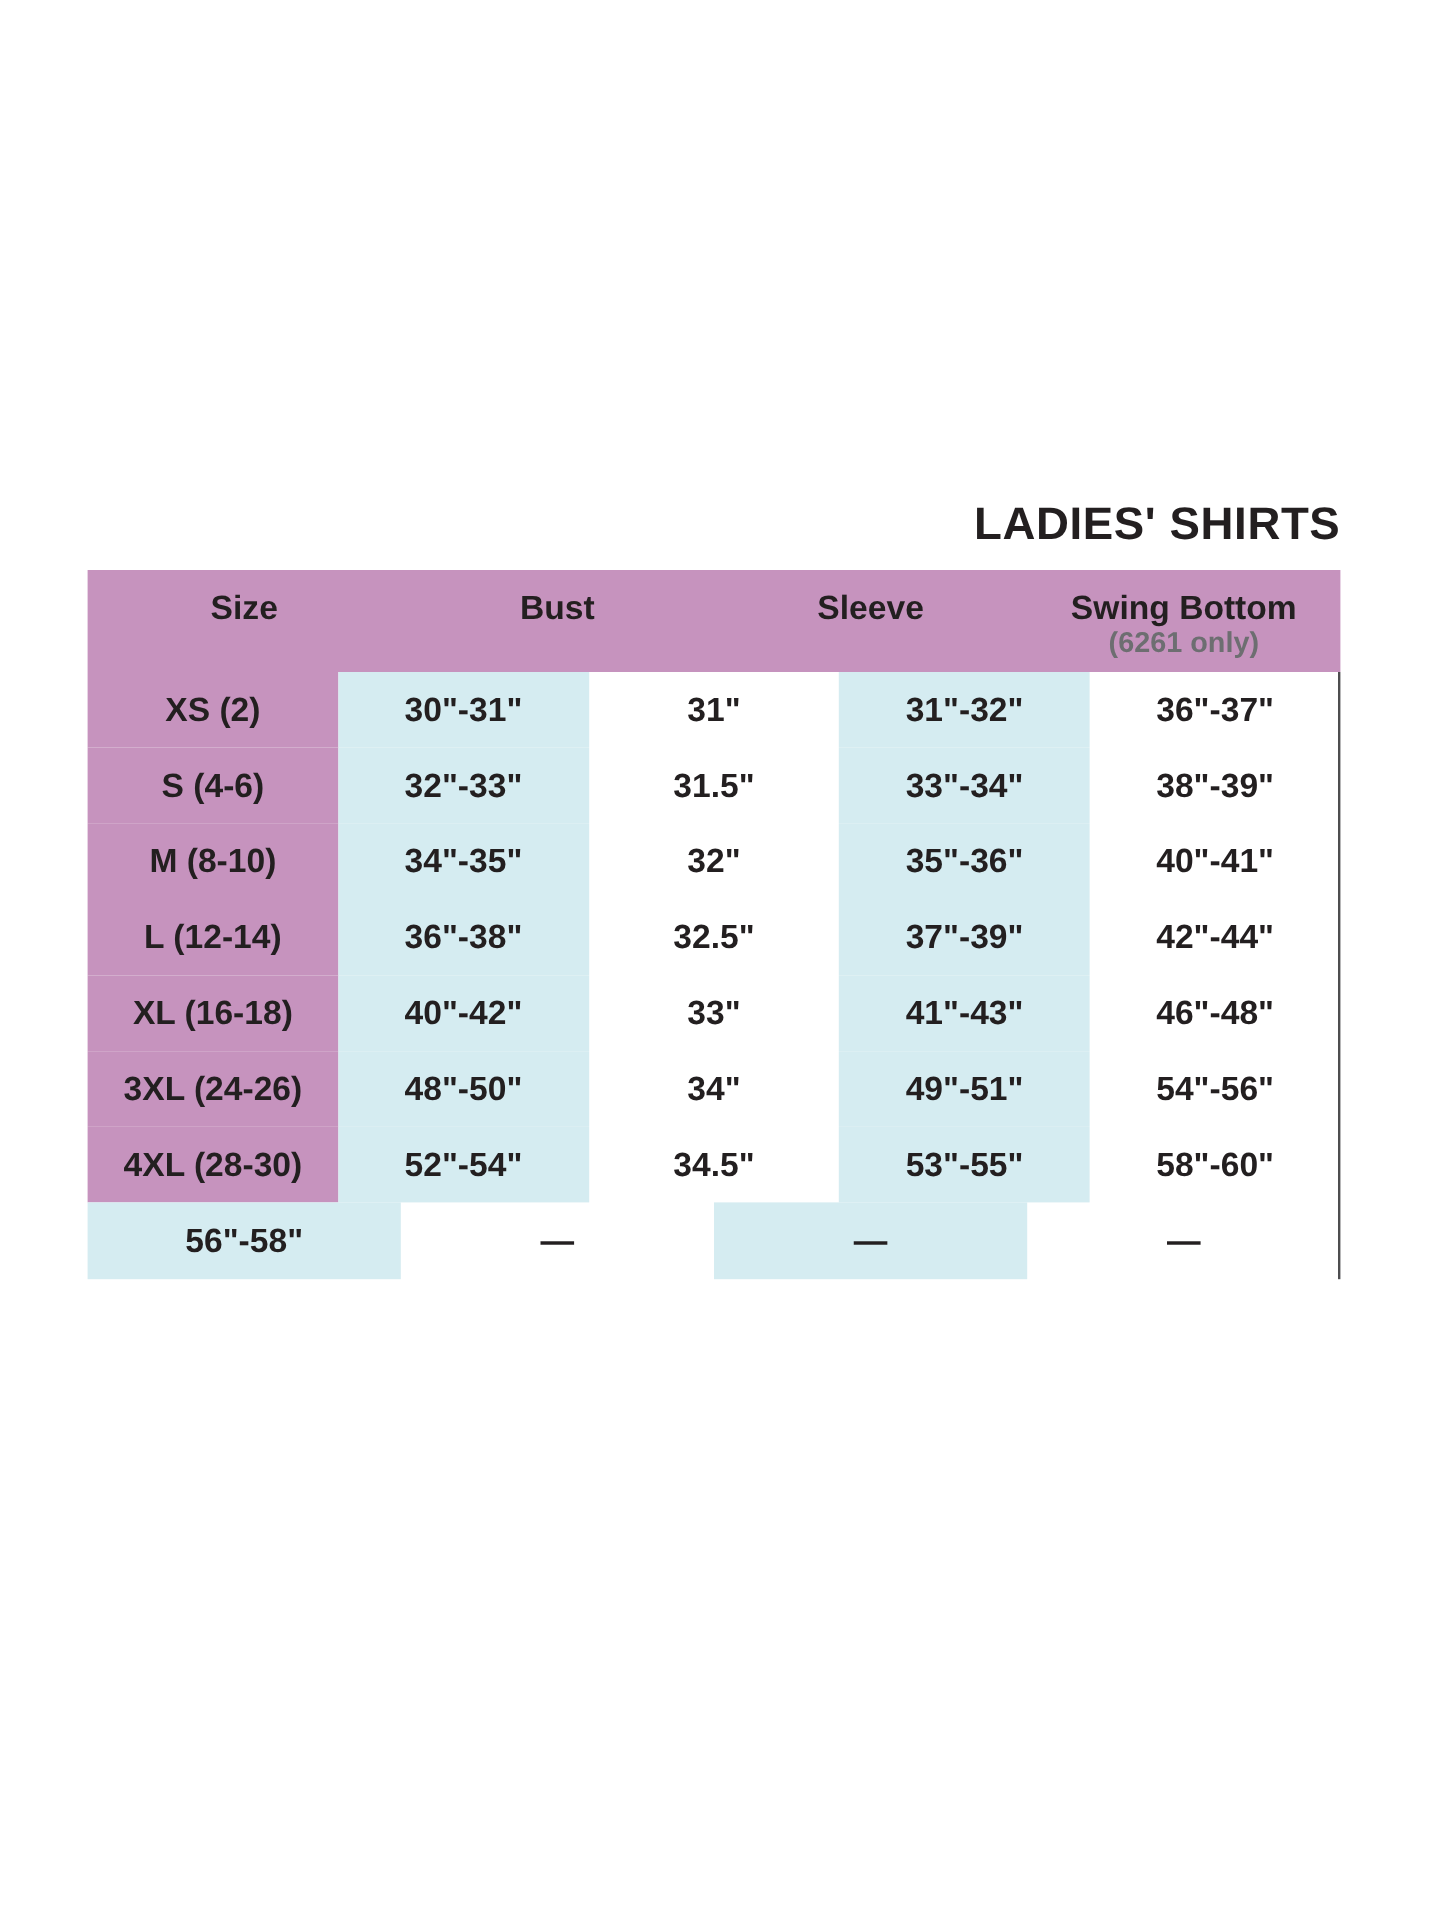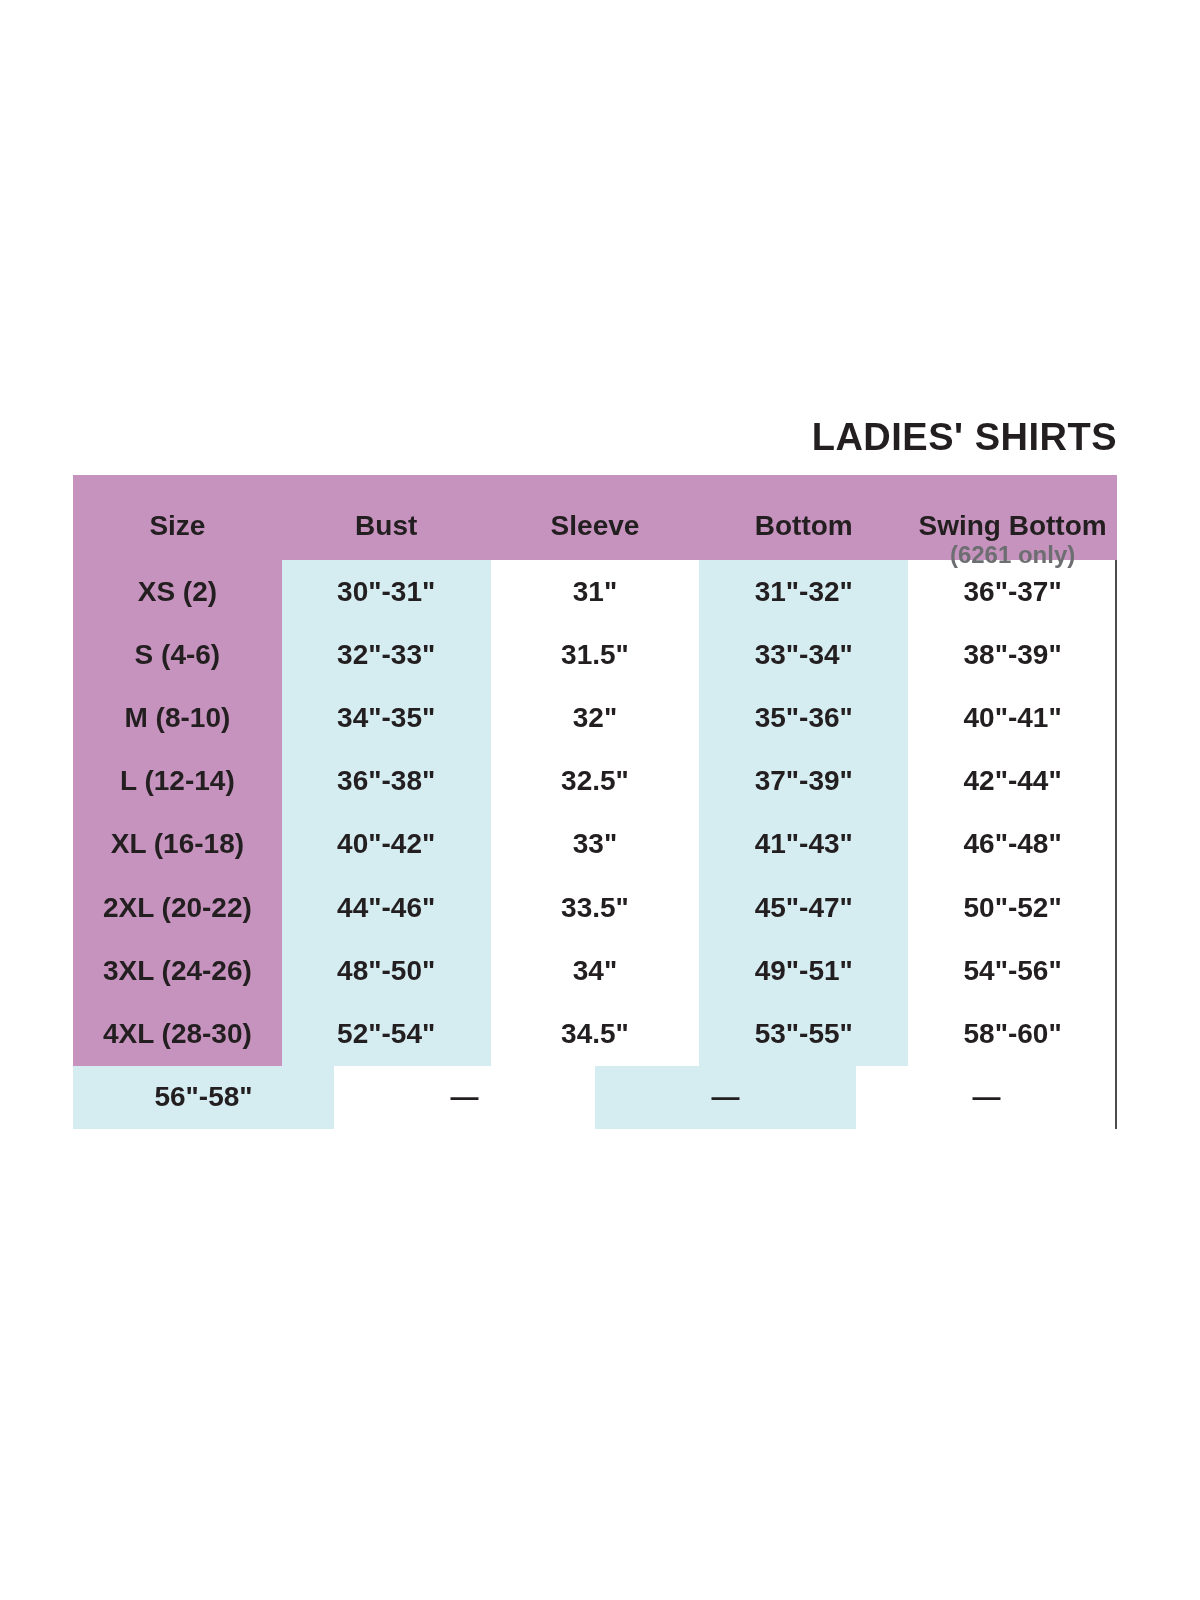--- a/index.html
+++ b/index.html
@@ -38,21 +38,20 @@
     height: 85px;
     background: #C693BE;
   }
   .h-cell {
     flex: 1 1 0;
     display: flex;
     flex-direction: column;
     align-items: center;
     padding-top: 17px;
     box-sizing: border-box;
-    margin-top: 19px;
   }
   .h-label {
     font-size: 28px;
     line-height: 30px;
     font-weight: 700;
     color: #231F20;
     white-space: nowrap;
   }
   .h-sub {
     font-size: 24px;
@@ -101,23 +100,20 @@
       <div class="h-cell">
         <span class="h-label">Size</span>
       </div>
       <div class="h-cell">
         <span class="h-label">Bust</span>
       </div>
       <div class="h-cell">
         <span class="h-label">Sleeve</span>
       </div>
       <div class="h-cell">
-        <span class="h-label">Bottom</span>
-      </div>
-      <div class="h-cell">
         <span class="h-label">Swing Bottom</span>
         <span class="h-sub">(6261 only)</span>
       </div>
     </div>
   <div class="tbody" id="tbody">
     <div class="trow">
         <div class="cell col-bg-pink">XS (2)</div>
         <div class="cell col-bg-blue">30"-31"</div>
         <div class="cell col-bg-white">31"</div>
         <div class="cell col-bg-blue">31"-32"</div>
@@ -145,27 +141,20 @@
         <div class="cell col-bg-white">42"-44"</div>
       </div>
       <div class="trow">
         <div class="cell col-bg-pink">XL (16-18)</div>
         <div class="cell col-bg-blue">40"-42"</div>
         <div class="cell col-bg-white">33"</div>
         <div class="cell col-bg-blue">41"-43"</div>
         <div class="cell col-bg-white">46"-48"</div>
       </div>
       <div class="trow">
-        <div class="cell col-bg-pink">2XL (20-22)</div>
-        <div class="cell col-bg-blue">44"-46"</div>
-        <div class="cell col-bg-white">33.5"</div>
-        <div class="cell col-bg-blue">45"-47"</div>
-        <div class="cell col-bg-white">50"-52"</div>
-      </div>
-      <div class="trow">
         <div class="cell col-bg-pink">3XL (24-26)</div>
         <div class="cell col-bg-blue">48"-50"</div>
         <div class="cell col-bg-white">34"</div>
         <div class="cell col-bg-blue">49"-51"</div>
         <div class="cell col-bg-white">54"-56"</div>
       </div>
       <div class="trow">
         <div class="cell col-bg-pink">4XL (28-30)</div>
         <div class="cell col-bg-blue">52"-54"</div>
         <div class="cell col-bg-white">34.5"</div>

